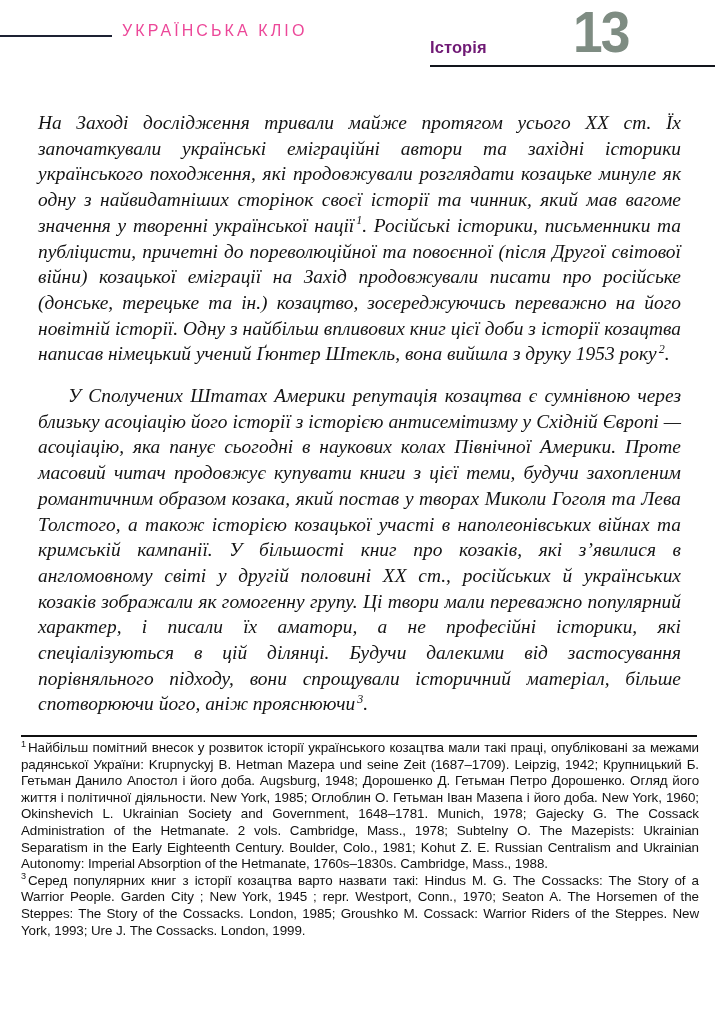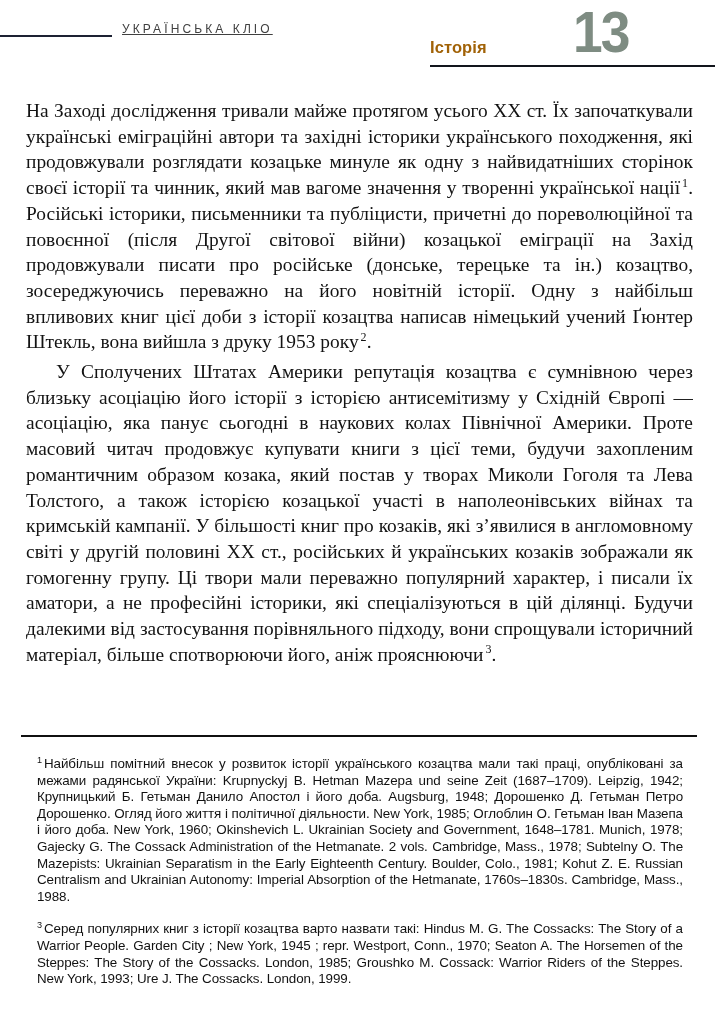--- a/index.html
+++ b/index.html
@@ -40,35 +40,34 @@
     width: 112px;
     height: 2px;
     background: #1d2133;
   }
 
   .header-series {
     position: absolute;
     left: 122px;
     top: 22px;
     font-family: "Liberation Sans", sans-serif;
-    font-size: 12px;
+    font-size: 16px;
     letter-spacing: 3.1px;
-    color: #404040;
+    color: #ec4899;
     white-space: nowrap;
-    text-decoration: underline;
   }
 
   .header-section {
     position: absolute;
     left: 430px;
     top: 38px;
     font-family: "Liberation Sans", sans-serif;
     font-size: 16.5px;
     font-weight: bold;
-    color: #a16207;
+    color: #701a75;
     white-space: nowrap;
     letter-spacing: 0.1px;
   }
 
   .header-folio {
     position: absolute;
     left: 573px;
     top: 3px;
     font-family: "Liberation Sans", sans-serif;
     font-size: 58px;
@@ -98,22 +97,23 @@
     width: 675px;
     font-family: "Liberation Serif", serif;
     font-size: 19.4px;
     line-height: 25.7px;
     text-align: justify;
     color: #131313;
     letter-spacing: 0.02px;
   }
 
   .body-text p {
-    margin: 4px;
+    margin: 16px;
     text-indent: 0;
+    font-style: italic;
   }
 
   .body-text p.indent {
     text-indent: 30px;
   }
 
   .fn-ref {
     font-size: 0.62em;
     vertical-align: super;
     line-height: 0;
@@ -137,21 +137,21 @@
     width: 678px;
     font-family: "Liberation Sans", sans-serif;
     font-size: 13.4px;
     line-height: 16.6px;
     text-align: justify;
     color: #121212;
     letter-spacing: -0.08px;
   }
 
   .footnotes p {
-    margin: 16px;
+    margin: 0;
   }
 
   .fn-marker {
     font-size: 0.68em;
     vertical-align: super;
     line-height: 0;
     padding-right: 2px;
   }
 </style>
 </head>

